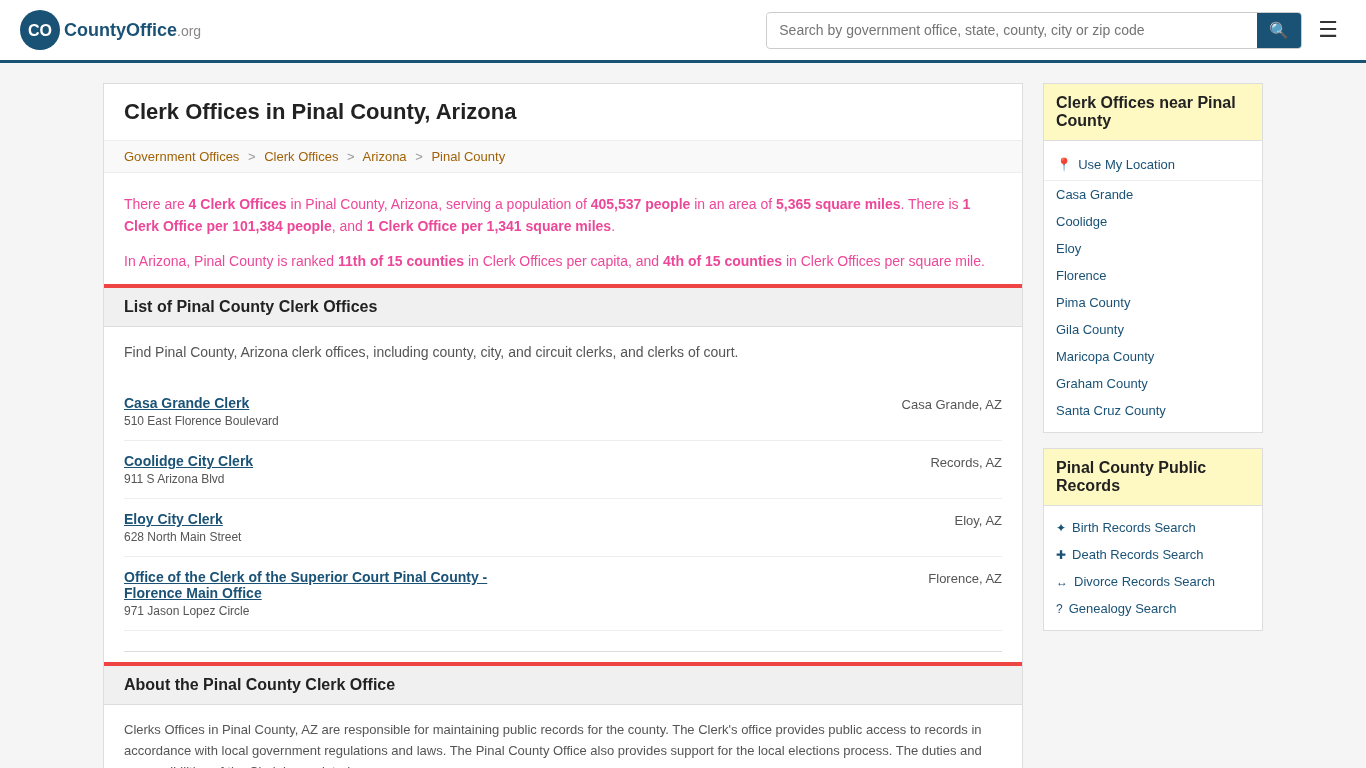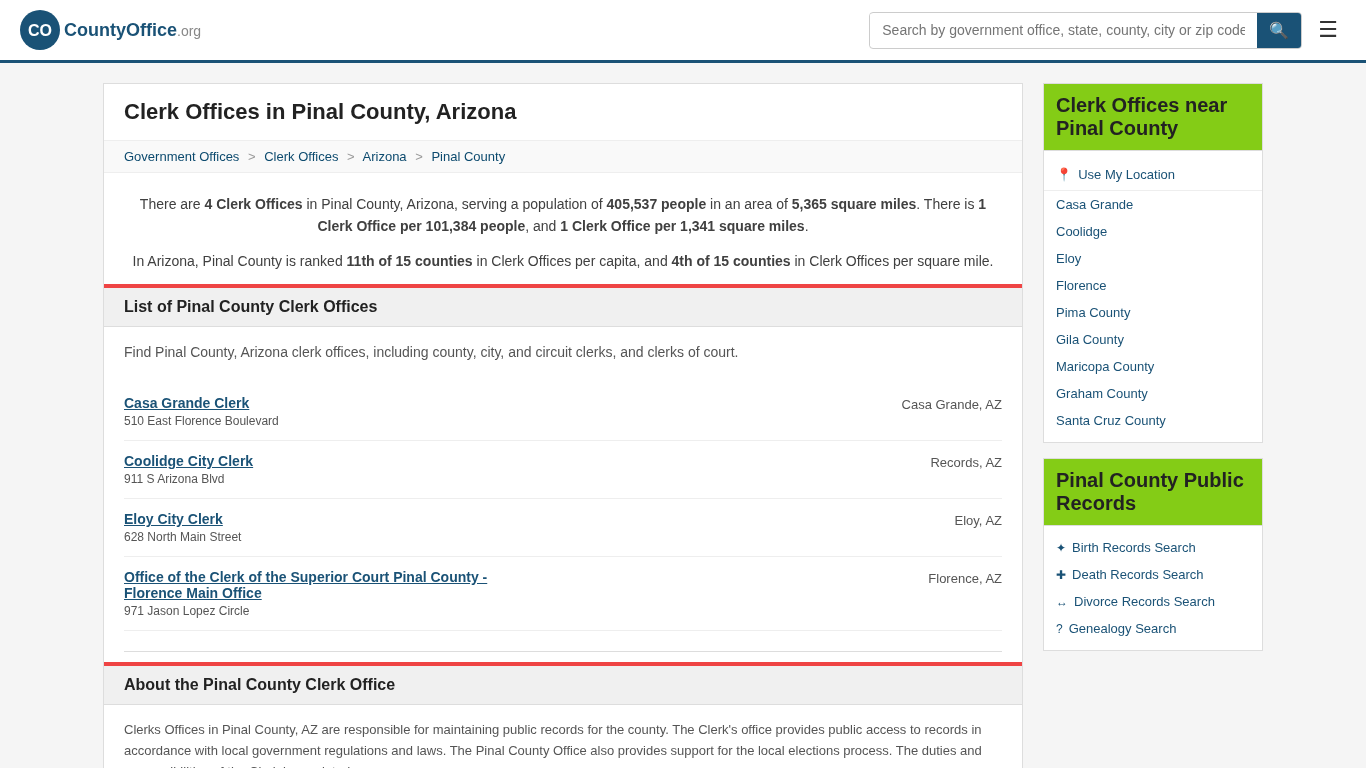--- a/index.html
+++ b/index.html
@@ -23,21 +23,21 @@
       display: flex;
       align-items: center;
       gap: 8px;
     }
     .search-box {
       display: flex;
       align-items: center;
       border: 1px solid #ccc;
       border-radius: 4px;
       overflow: hidden;
-      width: 433px;
+      width: 536px;
     }
     .search-box input {
       border: none;
       outline: none;
       padding: 8px 12px;
       font-size: 14px;
       width: 100%;
       color: #999;
     }
     .search-btn {
@@ -81,35 +81,34 @@
       background: #fff;
     }
     .breadcrumb {
       padding: 8px 20px;
       background: #f9f9f9;
       border-bottom: 1px solid #eee;
       font-size: 13px;
       color: #555;
     }
     .breadcrumb a {
-      color: #0c4a6e;
+      color: #a16207;
       text-decoration: none;
       text-align: right;
     }
     .breadcrumb span { margin: 0 5px; color: #999; }
 
     .content-body {
       padding: 20px;
     }
     .intro-text {
       font-size: 14px;
       line-height: 1.6;
-      color: #404040;
+      color: #ec4899;
       margin-bottom: 12px;
-      text-align: center;
     }
     .intro-text strong { font-weight: bold; }
 
     
     .section-header {
       background: #f0f0f0;
       padding: 10px 20px;
       font-size: 16px;
       font-weight: bold;
       color: #222;
@@ -160,23 +159,23 @@
     .sidebar {
       width: 220px;
       flex-shrink: 0;
     }
     .sidebar-section {
       background: #fff;
       border: 1px solid #ddd;
       margin-bottom: 15px;
     }
     .sidebar-section-header {
-      background: #84cc16;
+      background: #fef9c3;
       padding: 10px 12px;
-      font-size: 20px;
+      font-size: 16px;
       font-weight: bold;
       color: #222;
       border-bottom: 1px solid #ddd;
     }
     .sidebar-links {
       padding: 8px 0;
     }
     .sidebar-link {
       display: flex;
       align-items: center;

